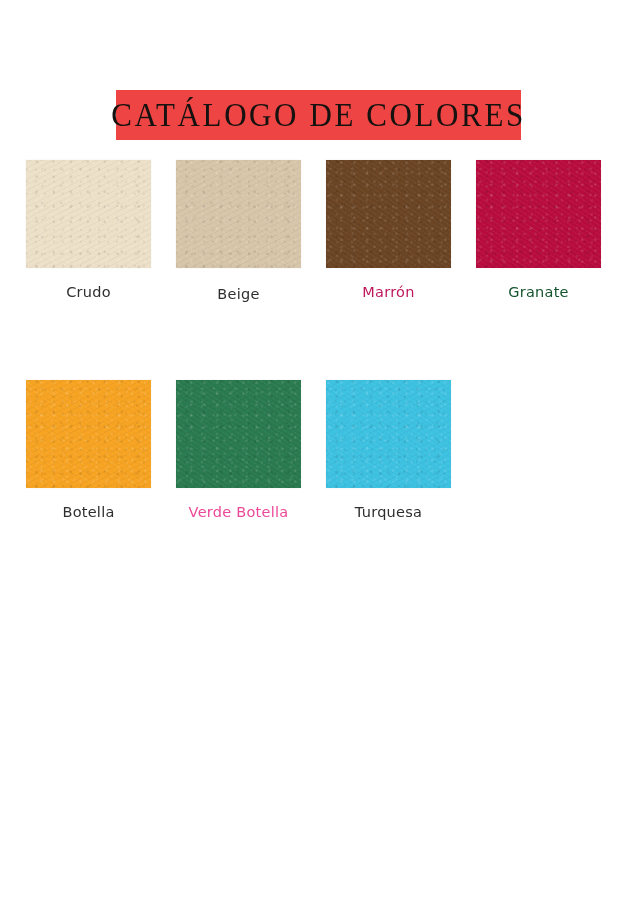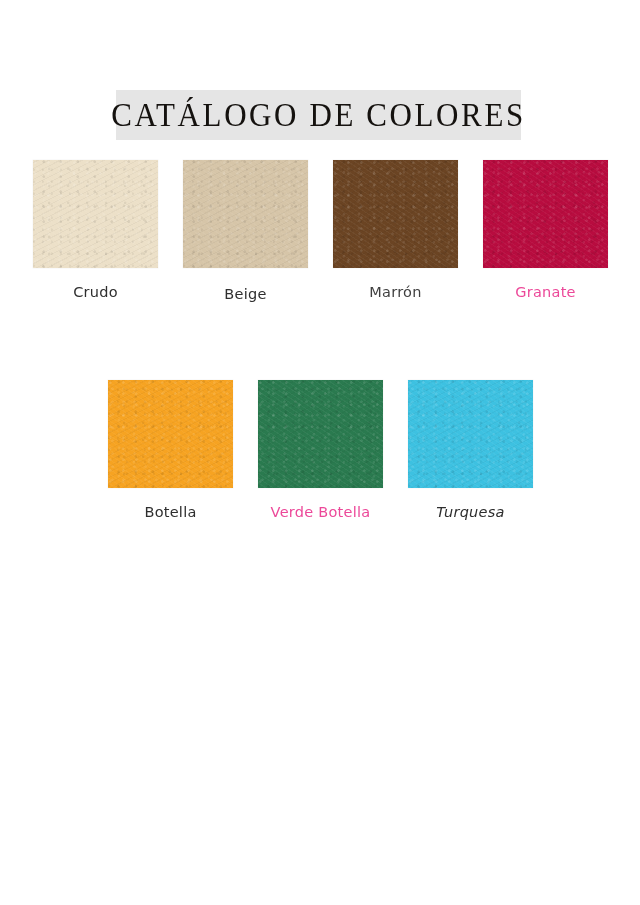--- a/index.html
+++ b/index.html
@@ -44,21 +44,20 @@
     left: 0;
     top: 160px;
     width: 640px;
   }
   .row {
     display: flex;
     align-items: flex-start;
     padding-left: 26px;
     box-sizing: border-box;
     height: 220px;
-    justify-content: center;
   }
   .cell {
     width: 125px;
     margin-right: 25px;
     display: flex;
     flex-direction: column;
     align-items: center;
   }
   .swatch {
     width: 125px;
@@ -108,54 +107,54 @@
     height: 110px;
     margin-top: 10px;
   }
   .row-2 .cell-offset .label {
     margin-top: 9px;
   }
 </style>
 </head>
 <body style="background-color: rgb(255, 255, 255);">
 
-<div class="title-band" style="background-color: #e5e5e5;">
+<div class="title-band" style="background-color: #ef4444;">
   <div class="title-text" style="color: rgb(21, 18, 15);">CATÁLOGO DE COLORES</div>
 </div>
 
 <div class="grid">
 
   <div class="row row-1">
     <div class="cell">
       <div class="swatch" style="background-color: rgb(236, 224, 200);"></div>
       <div class="label" style="color: rgb(46, 46, 46);">Crudo</div>
     </div>
     <div class="cell">
       <div class="swatch" style="background-color: rgb(214, 197, 168);"></div>
       <div class="label" style="color: rgb(46, 46, 46); margin-top: 18px;">Beige</div>
     </div>
     <div class="cell">
       <div class="swatch" style="background-color: rgb(107, 68, 35);"></div>
-      <div class="label" style="color: #404040;">Marrón</div>
+      <div class="label" style="color: #be185d;">Marrón</div>
     </div>
     <div class="cell">
       <div class="swatch" style="background-color: rgb(184, 12, 63);"></div>
-      <div class="label" style="color: #ec4899;">Granate</div>
+      <div class="label" style="color: #14532d;">Granate</div>
     </div>
   </div>
 
   <div class="row row-2">
     <div class="cell">
       <div class="swatch" style="background-color: rgb(246, 163, 34);"></div>
       <div class="label" style="color: rgb(46, 46, 46);">Botella</div>
     </div>
     <div class="cell">
       <div class="swatch" style="background-color: rgb(42, 122, 79);"></div>
       <div class="label" style="color: #ec4899;">Verde Botella</div>
     </div>
     <div class="cell">
       <div class="swatch" style="background-color: rgb(61, 193, 225);"></div>
-      <div class="label" style="color: rgb(46, 46, 46); font-style: italic;">Turquesa</div>
+      <div class="label" style="color: rgb(46, 46, 46);">Turquesa</div>
     </div>
   </div>
 
 
 </div>
 
 </body></html>

